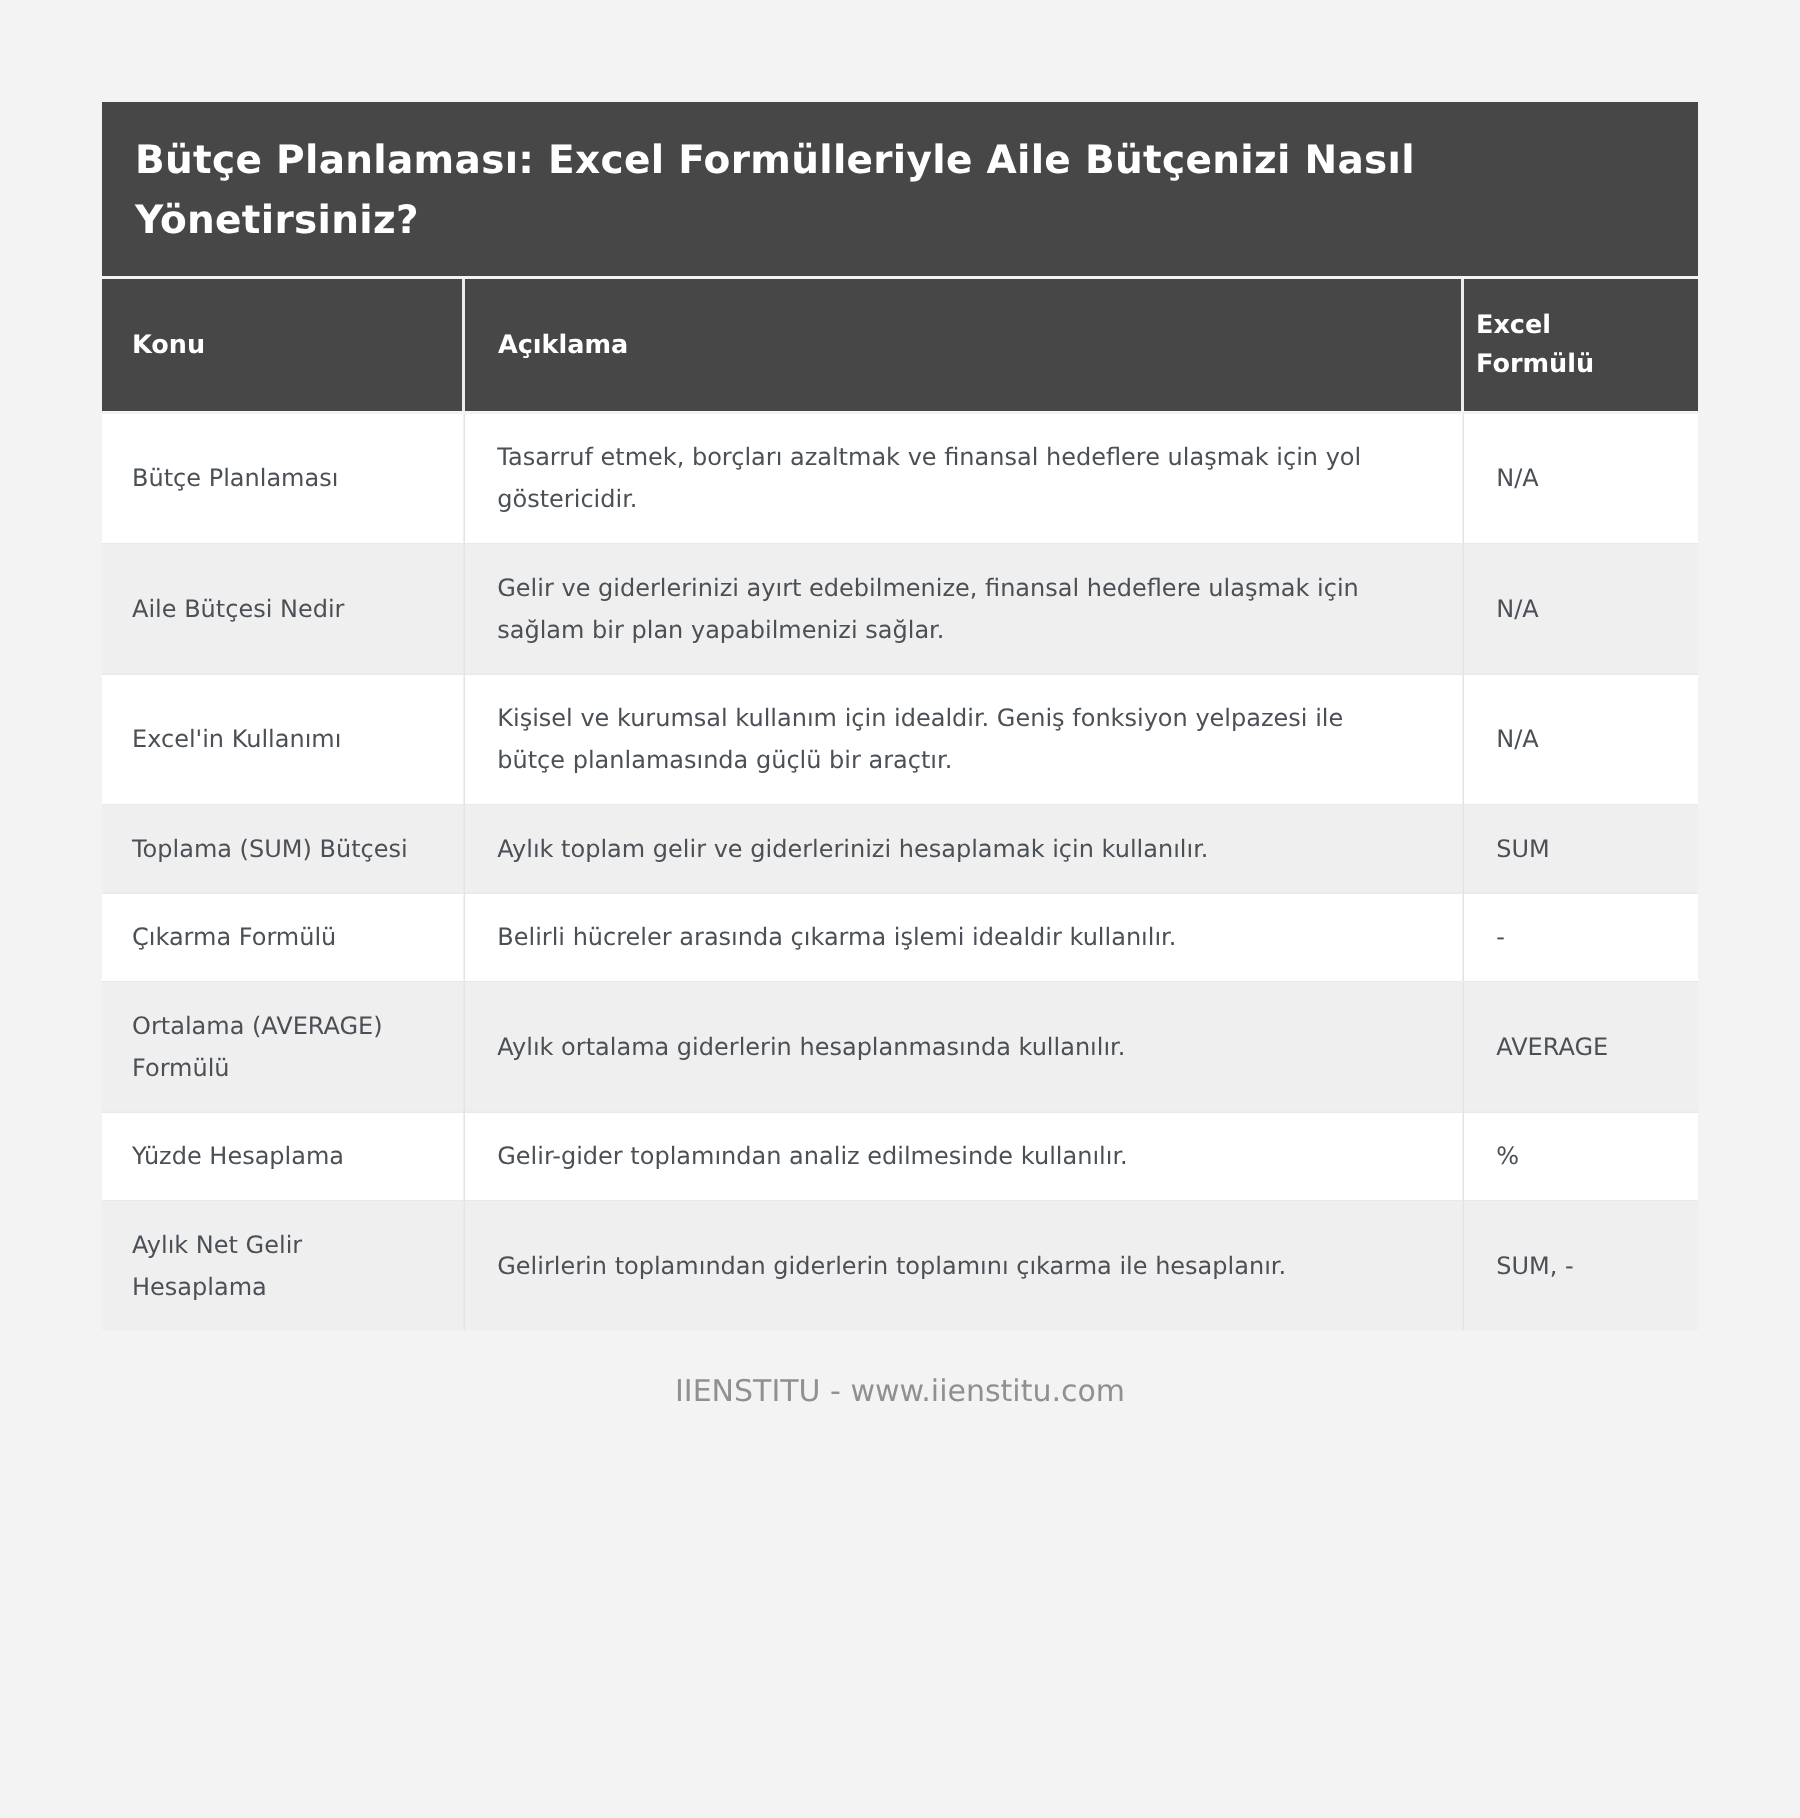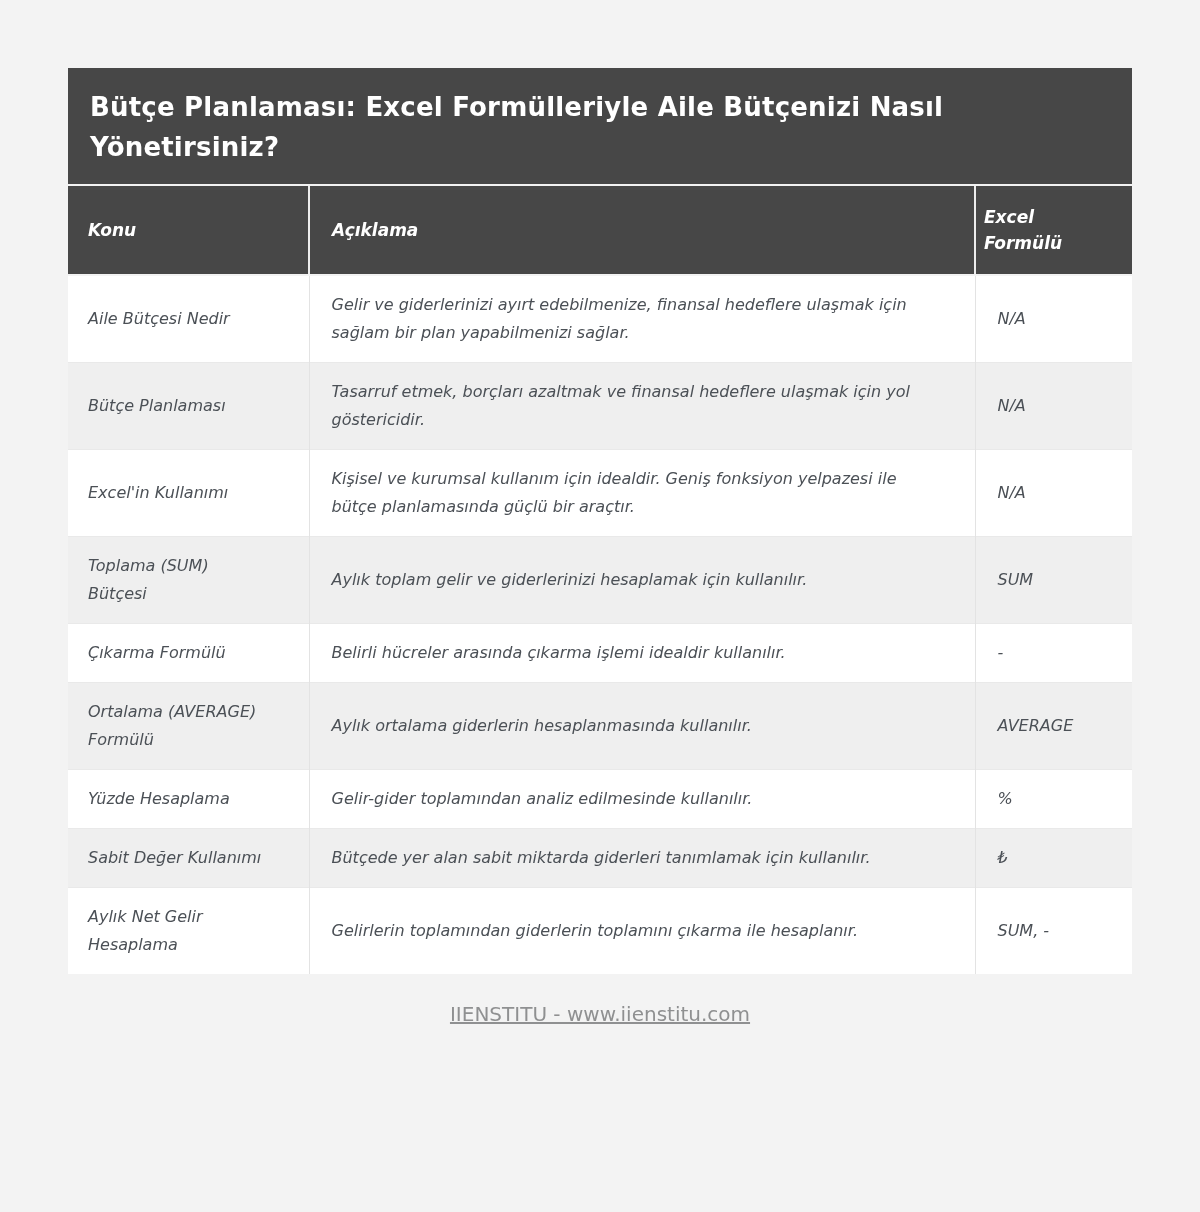--- a/index.html
+++ b/index.html
@@ -28,21 +28,20 @@
     font-size: 26px;
     line-height: 40px;
     font-weight: bold;
     letter-spacing: 0.2px;
   }
 
   table {
     width: 1064px;
     border-collapse: collapse;
     table-layout: fixed;
-    font-style: italic;
   }
 
   col.c1 { width: 241px; }
   col.c2 { width: 666px; }
   col.c3 { width: 157px; }
 
   thead th {
     background: #474747;
     color: #ffffff;
     font-size: 17px;
@@ -71,21 +70,20 @@
 
   tbody td:nth-child(2) { padding: 15px 30px 15px 22px; }
   tbody td:nth-child(3) { padding: 15px 10px 15px 22px; }
 
   .footer {
     margin-top: 26px;
     text-align: center;
     color: #8f9091;
     font-size: 20px;
     line-height: 28px;
-    text-decoration: underline;
   }
 </style>
 </head>
 <body>
 
 <div class="card">
 
   <header class="title-bar">
     <h1>Bütçe Planlaması: Excel Formülleriyle Aile Bütçenizi Nasıl Yönetirsiniz?</h1>
   </header>
@@ -98,27 +96,27 @@
     </colgroup>
     <thead>
       <tr>
         <th>Konu</th>
         <th>Açıklama</th>
         <th>Excel Formülü</th>
       </tr>
     </thead>
     <tbody>
         <tr>
-          <td>Aile Bütçesi Nedir</td>
-          <td>Gelir ve giderlerinizi ayırt edebilmenize, finansal hedeflere ulaşmak için sağlam bir plan yapabilmenizi sağlar.</td>
+          <td>Bütçe Planlaması</td>
+          <td>Tasarruf etmek, borçları azaltmak ve finansal hedeflere ulaşmak için yol göstericidir.</td>
           <td>N/A</td>
         </tr>
         <tr>
-          <td>Bütçe Planlaması</td>
-          <td>Tasarruf etmek, borçları azaltmak ve finansal hedeflere ulaşmak için yol göstericidir.</td>
+          <td>Aile Bütçesi Nedir</td>
+          <td>Gelir ve giderlerinizi ayırt edebilmenize, finansal hedeflere ulaşmak için sağlam bir plan yapabilmenizi sağlar.</td>
           <td>N/A</td>
         </tr>
         <tr>
           <td>Excel'in Kullanımı</td>
           <td>Kişisel ve kurumsal kullanım için idealdir. Geniş fonksiyon yelpazesi ile bütçe planlamasında güçlü bir araçtır.</td>
           <td>N/A</td>
         </tr>
         <tr>
           <td>Toplama (SUM) Bütçesi</td>
           <td>Aylık toplam gelir ve giderlerinizi hesaplamak için kullanılır.</td>
@@ -133,25 +131,20 @@
           <td>Ortalama (AVERAGE) Formülü</td>
           <td>Aylık ortalama giderlerin hesaplanmasında kullanılır.</td>
           <td>AVERAGE</td>
         </tr>
         <tr>
           <td>Yüzde Hesaplama</td>
           <td>Gelir-gider toplamından analiz edilmesinde kullanılır.</td>
           <td>%</td>
         </tr>
         <tr>
-          <td>Sabit Değer Kullanımı</td>
-          <td>Bütçede yer alan sabit miktarda giderleri tanımlamak için kullanılır.</td>
-          <td>₺</td>
-        </tr>
-        <tr>
           <td>Aylık Net Gelir Hesaplama</td>
           <td>Gelirlerin toplamından giderlerin toplamını çıkarma ile hesaplanır.</td>
           <td>SUM, -</td>
         </tr>
       </tbody>
   </table>
 
   <div class="footer">IIENSTITU - www.iienstitu.com</div>
 
 </div>

